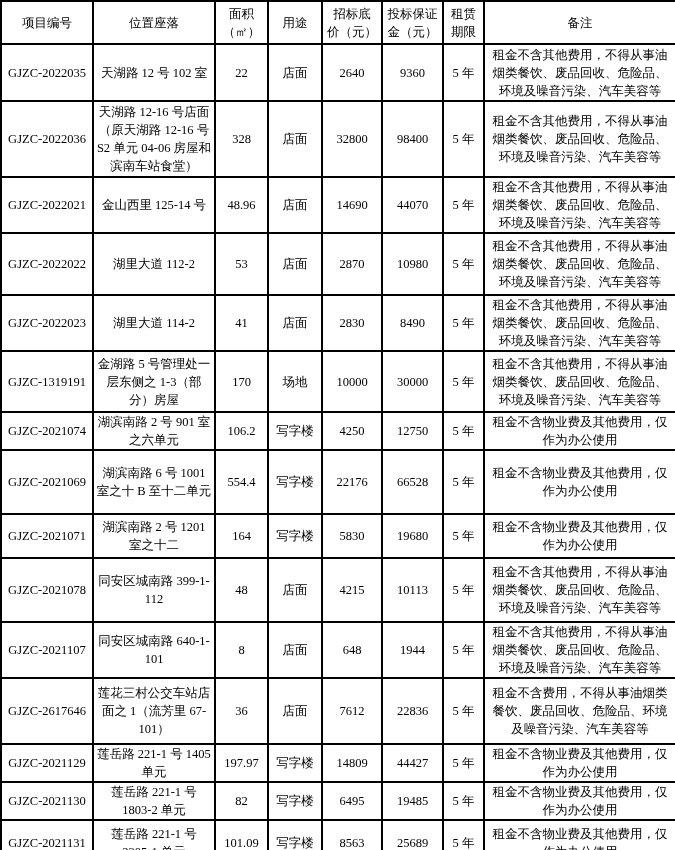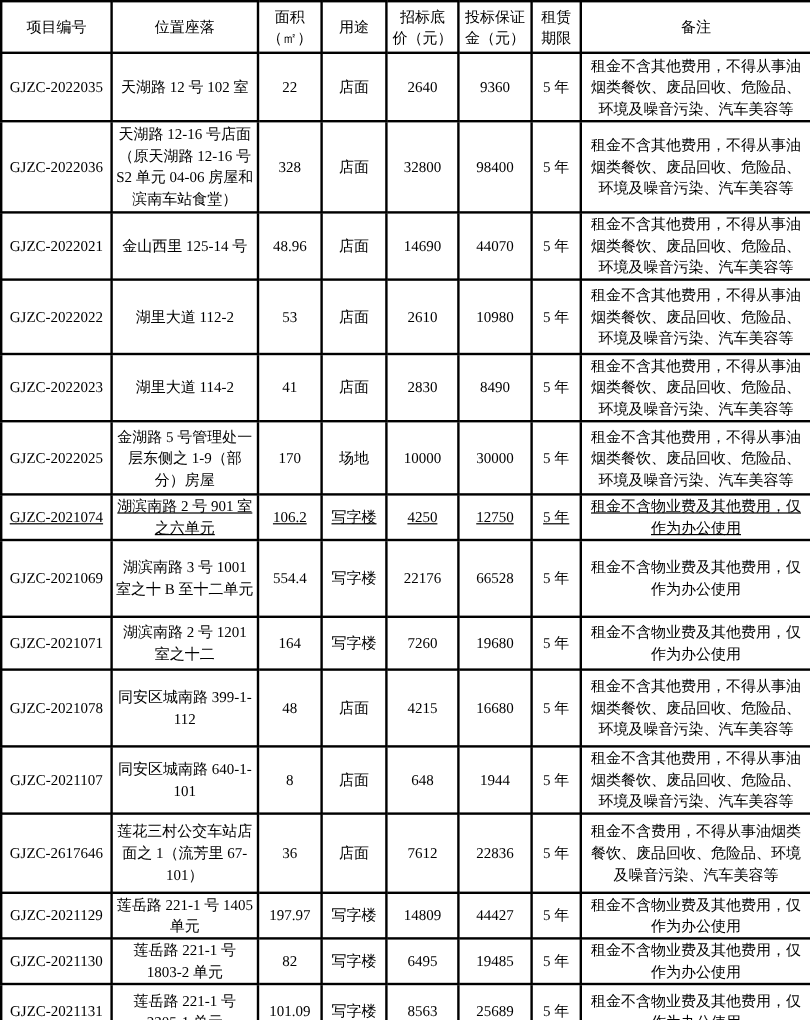--- a/index.html
+++ b/index.html
@@ -95,82 +95,82 @@
         <td>14690</td>
         <td>44070</td>
         <td>5 年</td>
         <td>租金不含其他费用，不得从事油烟类餐饮、废品回收、危险品、环境及噪音污染、汽车美容等</td>
       </tr>
       <tr style="height: 62px;">
         <td>GJZC-2022022</td>
         <td>湖里大道 112-2</td>
         <td>53</td>
         <td>店面</td>
-        <td>2610</td>
+        <td>2870</td>
         <td>10980</td>
         <td>5 年</td>
         <td>租金不含其他费用，不得从事油烟类餐饮、废品回收、危险品、环境及噪音污染、汽车美容等</td>
       </tr>
       <tr style="height: 51px;">
         <td>GJZC-2022023</td>
         <td>湖里大道 114-2</td>
         <td>41</td>
         <td>店面</td>
         <td>2830</td>
         <td>8490</td>
         <td>5 年</td>
         <td>租金不含其他费用，不得从事油烟类餐饮、废品回收、危险品、环境及噪音污染、汽车美容等</td>
       </tr>
       <tr style="height: 61px;">
-        <td>GJZC-2022025</td>
-        <td>金湖路 5 号管理处一层东侧之 1-9（部分）房屋</td>
+        <td>GJZC-1319191</td>
+        <td>金湖路 5 号管理处一层东侧之 1-3（部分）房屋</td>
         <td>170</td>
         <td>场地</td>
         <td>10000</td>
         <td>30000</td>
         <td>5 年</td>
         <td>租金不含其他费用，不得从事油烟类餐饮、废品回收、危险品、环境及噪音污染、汽车美容等</td>
       </tr>
-      <tr style="height: 38px; text-decoration: underline;">
+      <tr style="height: 38px;">
         <td>GJZC-2021074</td>
         <td>湖滨南路 2 号 901 室之六单元</td>
         <td>106.2</td>
         <td>写字楼</td>
         <td>4250</td>
         <td>12750</td>
         <td>5 年</td>
         <td>租金不含物业费及其他费用，仅作为办公使用</td>
       </tr>
       <tr style="height: 64px; margin-left: 28px;">
         <td>GJZC-2021069</td>
-        <td>湖滨南路 3 号 1001 室之十 B 至十二单元</td>
+        <td>湖滨南路 6 号 1001 室之十 B 至十二单元</td>
         <td>554.4</td>
         <td>写字楼</td>
         <td>22176</td>
         <td>66528</td>
         <td>5 年</td>
         <td>租金不含物业费及其他费用，仅作为办公使用</td>
       </tr>
       <tr style="height: 44px;">
         <td>GJZC-2021071</td>
         <td>湖滨南路 2 号 1201 室之十二</td>
         <td>164</td>
         <td>写字楼</td>
-        <td>7260</td>
+        <td>5830</td>
         <td>19680</td>
         <td>5 年</td>
         <td>租金不含物业费及其他费用，仅作为办公使用</td>
       </tr>
       <tr style="height: 64px;">
         <td>GJZC-2021078</td>
         <td>同安区城南路 399-1-112</td>
         <td>48</td>
         <td>店面</td>
         <td>4215</td>
-        <td>16680</td>
+        <td>10113</td>
         <td>5 年</td>
         <td>租金不含其他费用，不得从事油烟类餐饮、废品回收、危险品、环境及噪音污染、汽车美容等</td>
       </tr>
       <tr style="height: 55px;">
         <td>GJZC-2021107</td>
         <td>同安区城南路 640-1-101</td>
         <td>8</td>
         <td>店面</td>
         <td>648</td>
         <td>1944</td>

